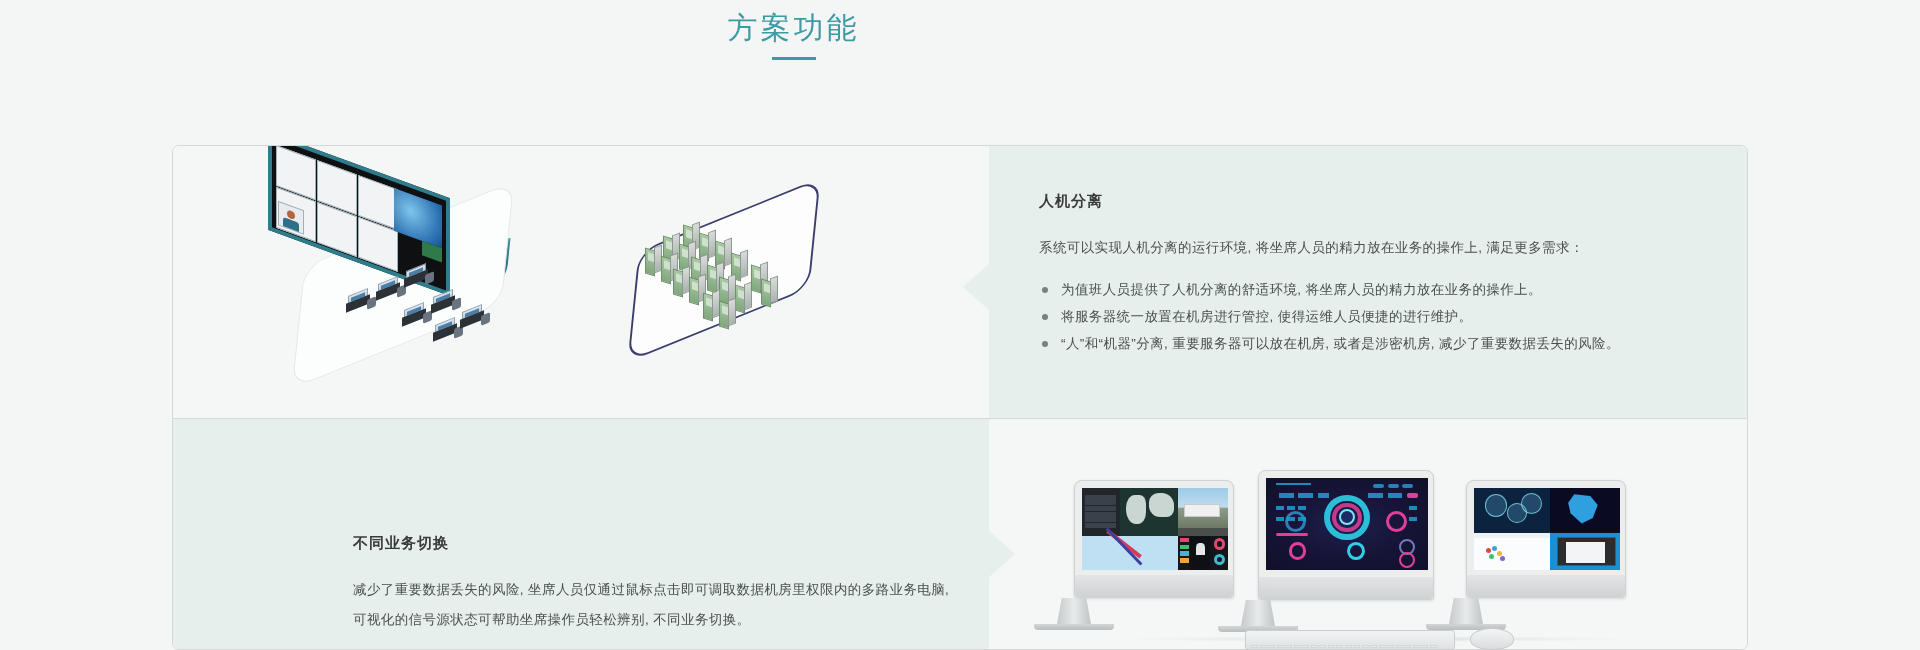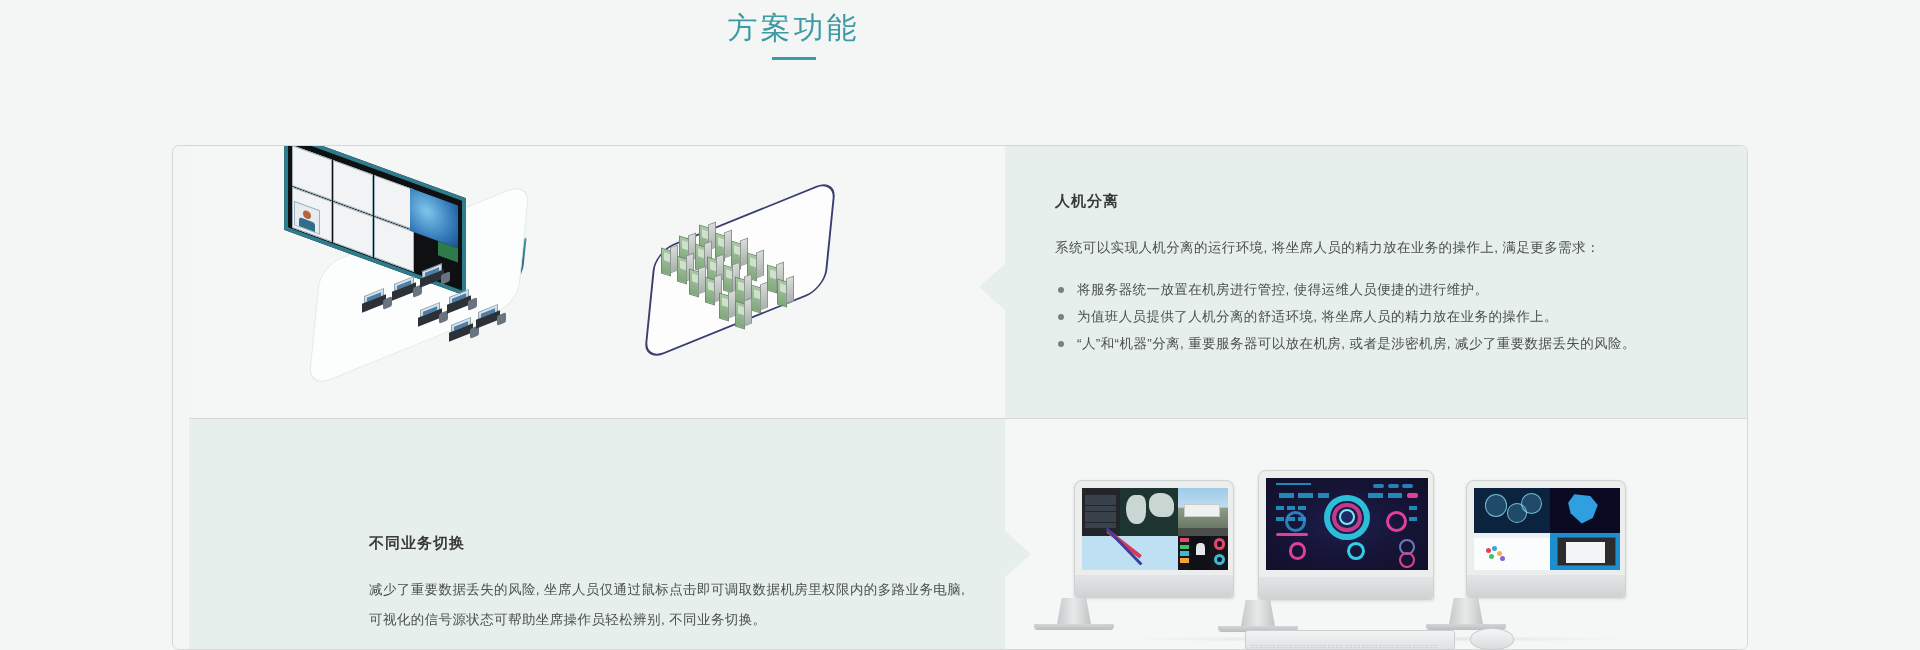--- a/index.html
+++ b/index.html
@@ -27,21 +27,21 @@
   
   #feature-card {
     position: absolute; left: 172px; top: 145px;
     width: 1576px; height: 505px;
     background: #f4f5f5;
     border: 1px solid #d6d8d8;
     border-radius: 7px;
     overflow: hidden;
   }
 
-  .row { position: absolute; left: 16px; width: 1576px; }
+  .row { position: absolute; left: 0; width: 1576px; }
   #row-top { top: 0; height: 272px; }
   #row-bottom { top: 272px; height: 233px; border-top: 1px solid #d6d8d8; }
 
   .half { position: absolute; top: 0; height: 100%; }
   .mint { background: #e6efec; }
   .plain { background: #f5f6f6; }
 
   
   #top-left  { left: 0;     width: 816px; }
   #top-right { left: 816px; width: 760px; }
@@ -453,22 +453,22 @@
 
     </div>
 
     <div class="half mint" id="top-right"></div>
     <div class="notch" id="notch-top"></div>
 
     <div class="txt-block" id="top-text">
       <div class="feature-heading">人机分离</div>
       <div class="feature-desc">系统可以实现人机分离的运行环境, 将坐席人员的精力放在业务的操作上, 满足更多需求：</div>
       <ul class="bullets">
+        <li>为值班人员提供了人机分离的舒适环境, 将坐席人员的精力放在业务的操作上。</li>
         <li>将服务器统一放置在机房进行管控, 使得运维人员便捷的进行维护。</li>
-        <li>为值班人员提供了人机分离的舒适环境, 将坐席人员的精力放在业务的操作上。</li>
         <li>“人”和“机器”分离, 重要服务器可以放在机房, 或者是涉密机房, 减少了重要数据丢失的风险。</li>
       </ul>
     </div>
   </div>
 
   <div class="row" id="row-bottom">
 
     <div class="half mint" id="bot-left"></div>
     <div class="half plain" id="bot-right"></div>
     <div class="notch" id="notch-bottom"></div>

